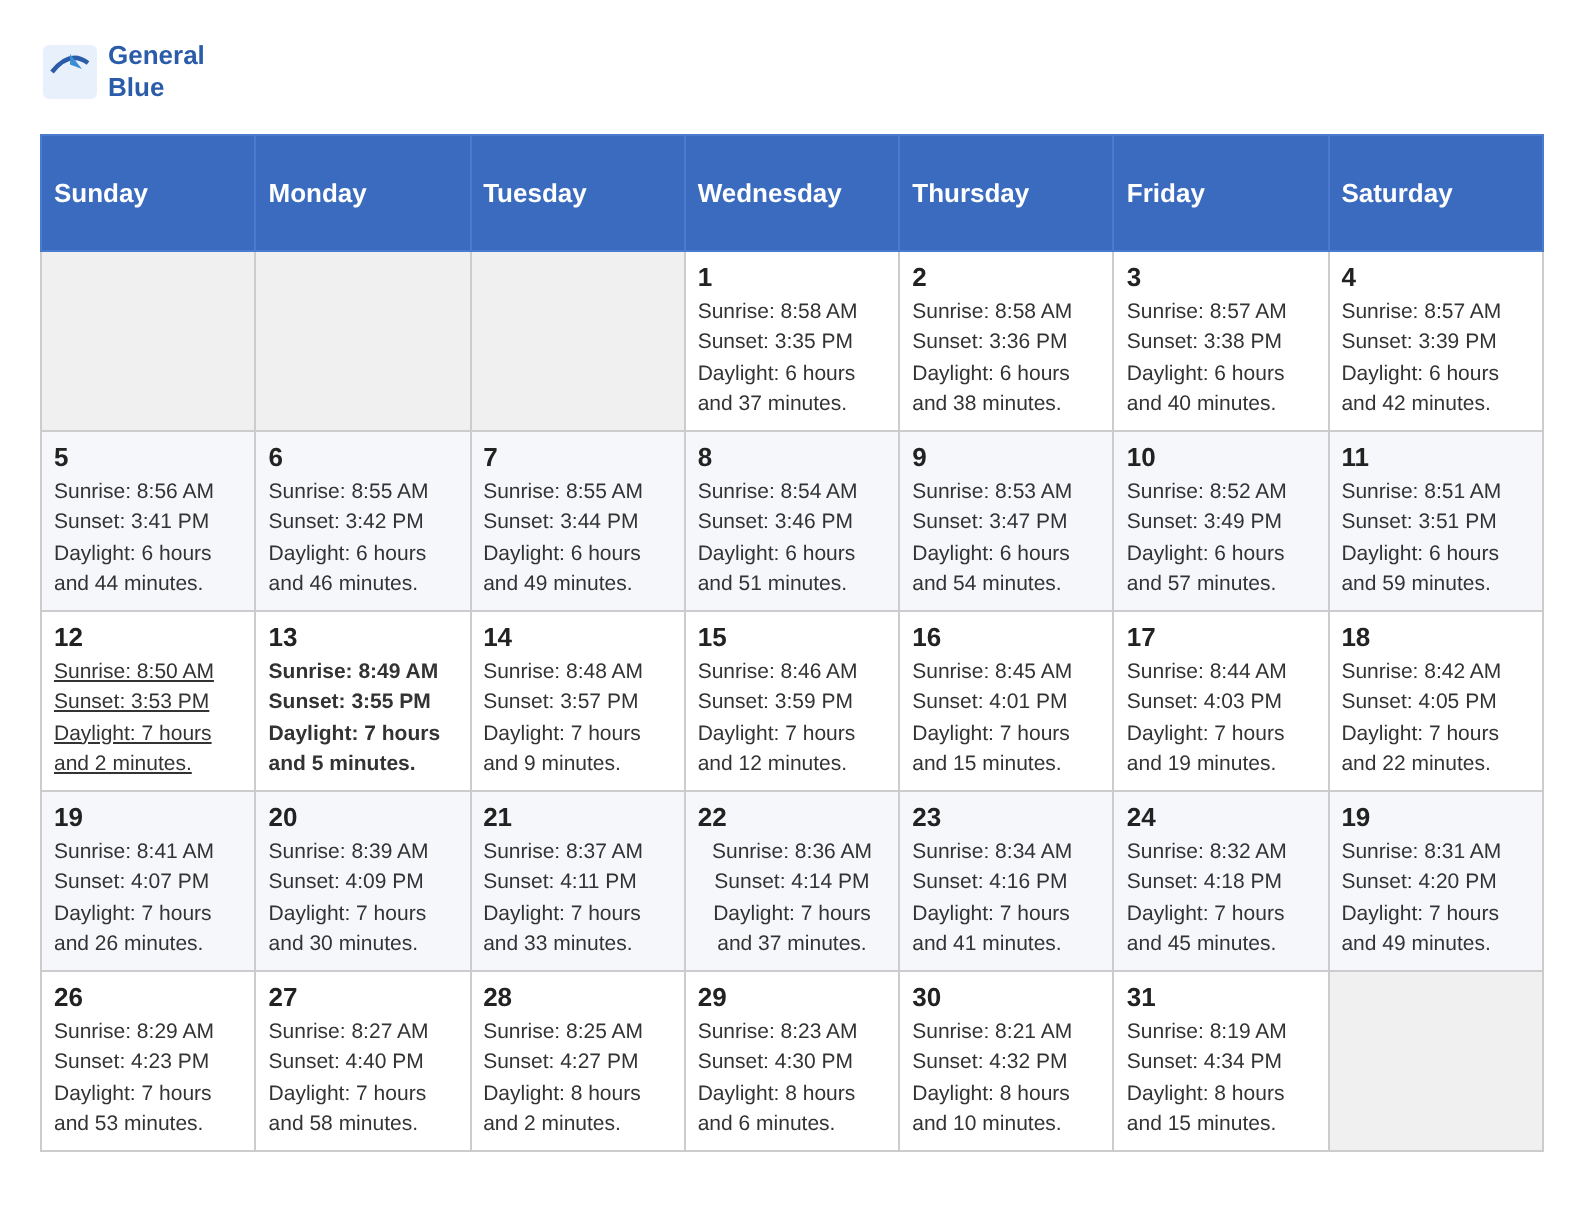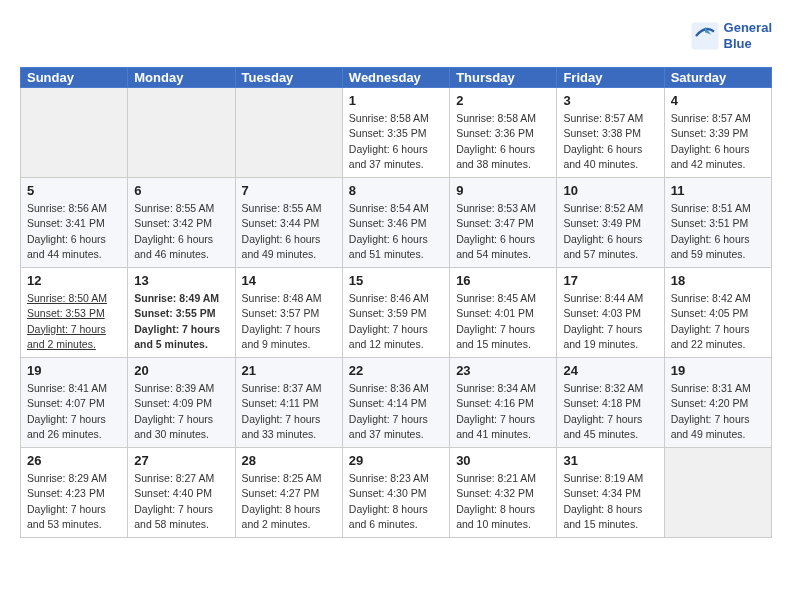--- a/index.html
+++ b/index.html
@@ -5,21 +5,21 @@
     * { box-sizing: border-box; margin: 0; padding: 0; }
     body {
       font-family: Arial, sans-serif;
       background: #fff;
       width: 792px;
       min-height: 612px;
       padding: 20px;
     }
     .header-section {
       display: flex;
-      justify-content: flex-end;
+      justify-content: flex-start;
       align-items: flex-start;
       margin-bottom: 16px;
     }
     .logo {
       display: flex;
       align-items: center;
       gap: 4px;
     }
     .logo-text {
       font-size: 13px;
@@ -46,21 +46,21 @@
     table {
       width: 100%;
       border-collapse: collapse;
       font-size: 11px;
     }
     thead tr {
       background-color: #3a6bbf;
       color: #fff;
     }
     thead th {
-      padding: 2px 6px;
+      padding: 21px 6px;
       text-align: left;
       font-size: 13px;
       font-weight: bold;
       border: 1px solid #4a7bcf;
     }
     tbody tr {
       vertical-align: top;
     }
     tbody td {
       border: 1px solid #ccc;
@@ -271,21 +271,21 @@
         </td>
         <td>
           <span class="day-number">21</span>
           <div class="day-info" style="white-space: pre-line;">Sunrise: 8:37 AM
 Sunset: 4:11 PM
 Daylight: 7 hours
 and 33 minutes.</div>
         </td>
         <td>
           <span class="day-number">22</span>
-          <div class="day-info" style="white-space: pre-line;">Sunrise: 8:36 AM
+          <div class="day-info" style="white-space: pre-line; text-align: center;">Sunrise: 8:36 AM
 Sunset: 4:14 PM
 Daylight: 7 hours
 and 37 minutes.</div>
         </td>
         <td>
           <span class="day-number">23</span>
           <div class="day-info" style="white-space: pre-line;">Sunrise: 8:34 AM
 Sunset: 4:16 PM
 Daylight: 7 hours
 and 41 minutes.</div>

